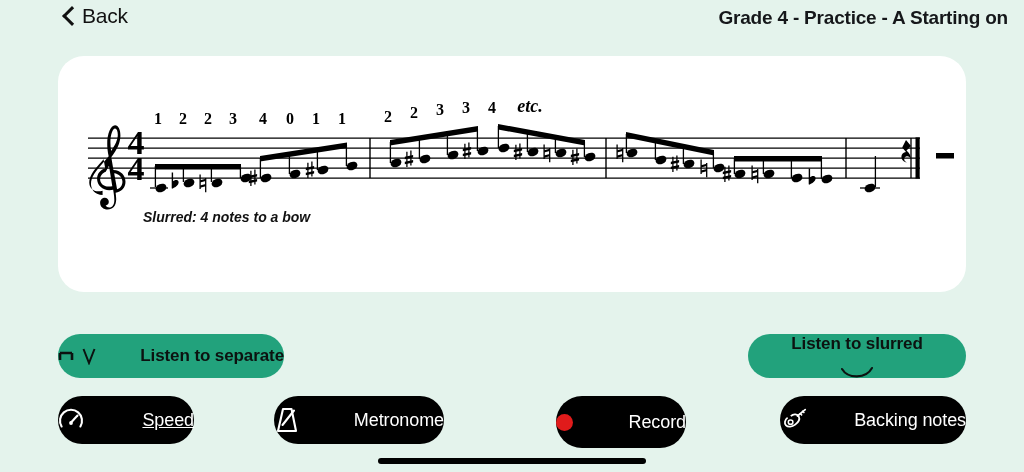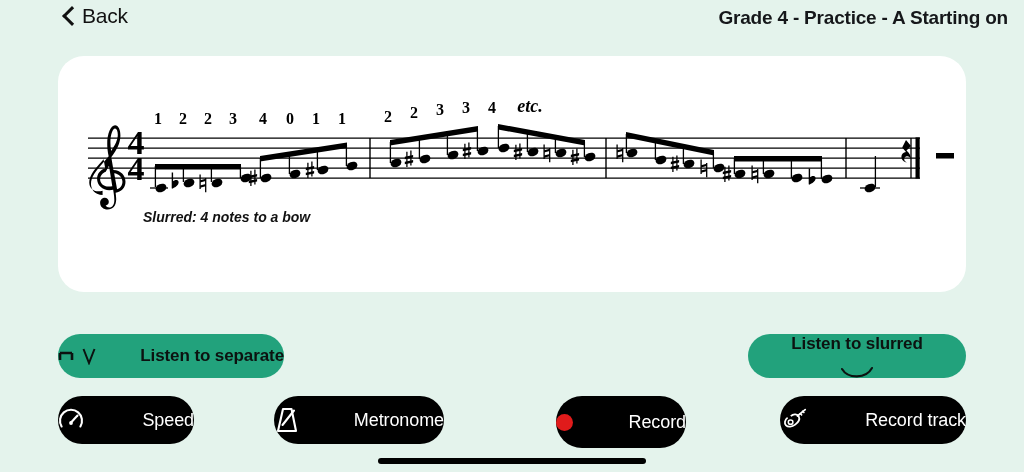--- a/index.html
+++ b/index.html
@@ -87,21 +87,21 @@
   .btn-label {
     font-size: 17px;
     font-weight: bold;
     letter-spacing: -0.1px;
     white-space: nowrap;
   }
   .btn-dark .btn-label { font-weight: normal; font-size: 18px; }
 
   #listen-separate { left: 58px; top: 334px; width: 226px; height: 44px; gap: 9px; }
   #listen-slurred  { left: 748px; top: 334px; width: 218px; height: 44px; gap: 11px; flex-direction: column; }
-  #speed-btn       { left: 58px;  top: 396px; width: 136px; height: 48px; gap: 10px; }
+  #speed-btn       { left: 58px;  top: 396px; width: 136px; height: 48px; gap: 10px; text-decoration: underline; }
   #metronome-btn   { left: 274px; top: 396px; width: 170px; height: 48px; gap: 20px; }
   #record-btn      { left: 556px; top: 396px; width: 130px; height: 52px; gap: 10px; }
   #backing-btn     { left: 780px; top: 396px; width: 186px; height: 48px; gap: 10px; }
 
   .icon { display: inline-flex; align-items: center; justify-content: center; flex: none; }
 
   .bow-icons { display: flex; align-items: center; gap: 8px; }
 
   .record-dot {
     width: 17px; height: 17px;
@@ -376,16 +376,16 @@
 </div>
 
 <div class="btn btn-dark" id="backing-btn">
   <svg width="30" height="26" viewBox="0 0 30 26" class="icon">
     <path d="M10.8,9.2 C13.6,6.4 17.6,7.2 18.8,9.6 C20,12 18.4,15.2 15.2,17.6
              C12,20 8,20.4 6,18.4 C4,16.4 4.8,12.8 7.6,10.6" stroke="#fff" stroke-width="1.8" fill="none"></path>
     <ellipse cx="10.6" cy="15.2" rx="2.3" ry="2.1" stroke="#fff" stroke-width="1.5" fill="none"></ellipse>
     <path d="M17.4,9.0 L25.2,2.6" stroke="#fff" stroke-width="1.8" fill="none" stroke-linecap="round"></path>
     <path d="M19.6,6.2 L22.2,8.4 M22.0,3.8 L24.4,6.0" stroke="#fff" stroke-width="1.4" fill="none"></path>
   </svg>
-  <span class="btn-label">Record track</span>
+  <span class="btn-label">Backing notes</span>
 </div>
 
 <div class="home-indicator"></div>
 
 </body></html>

